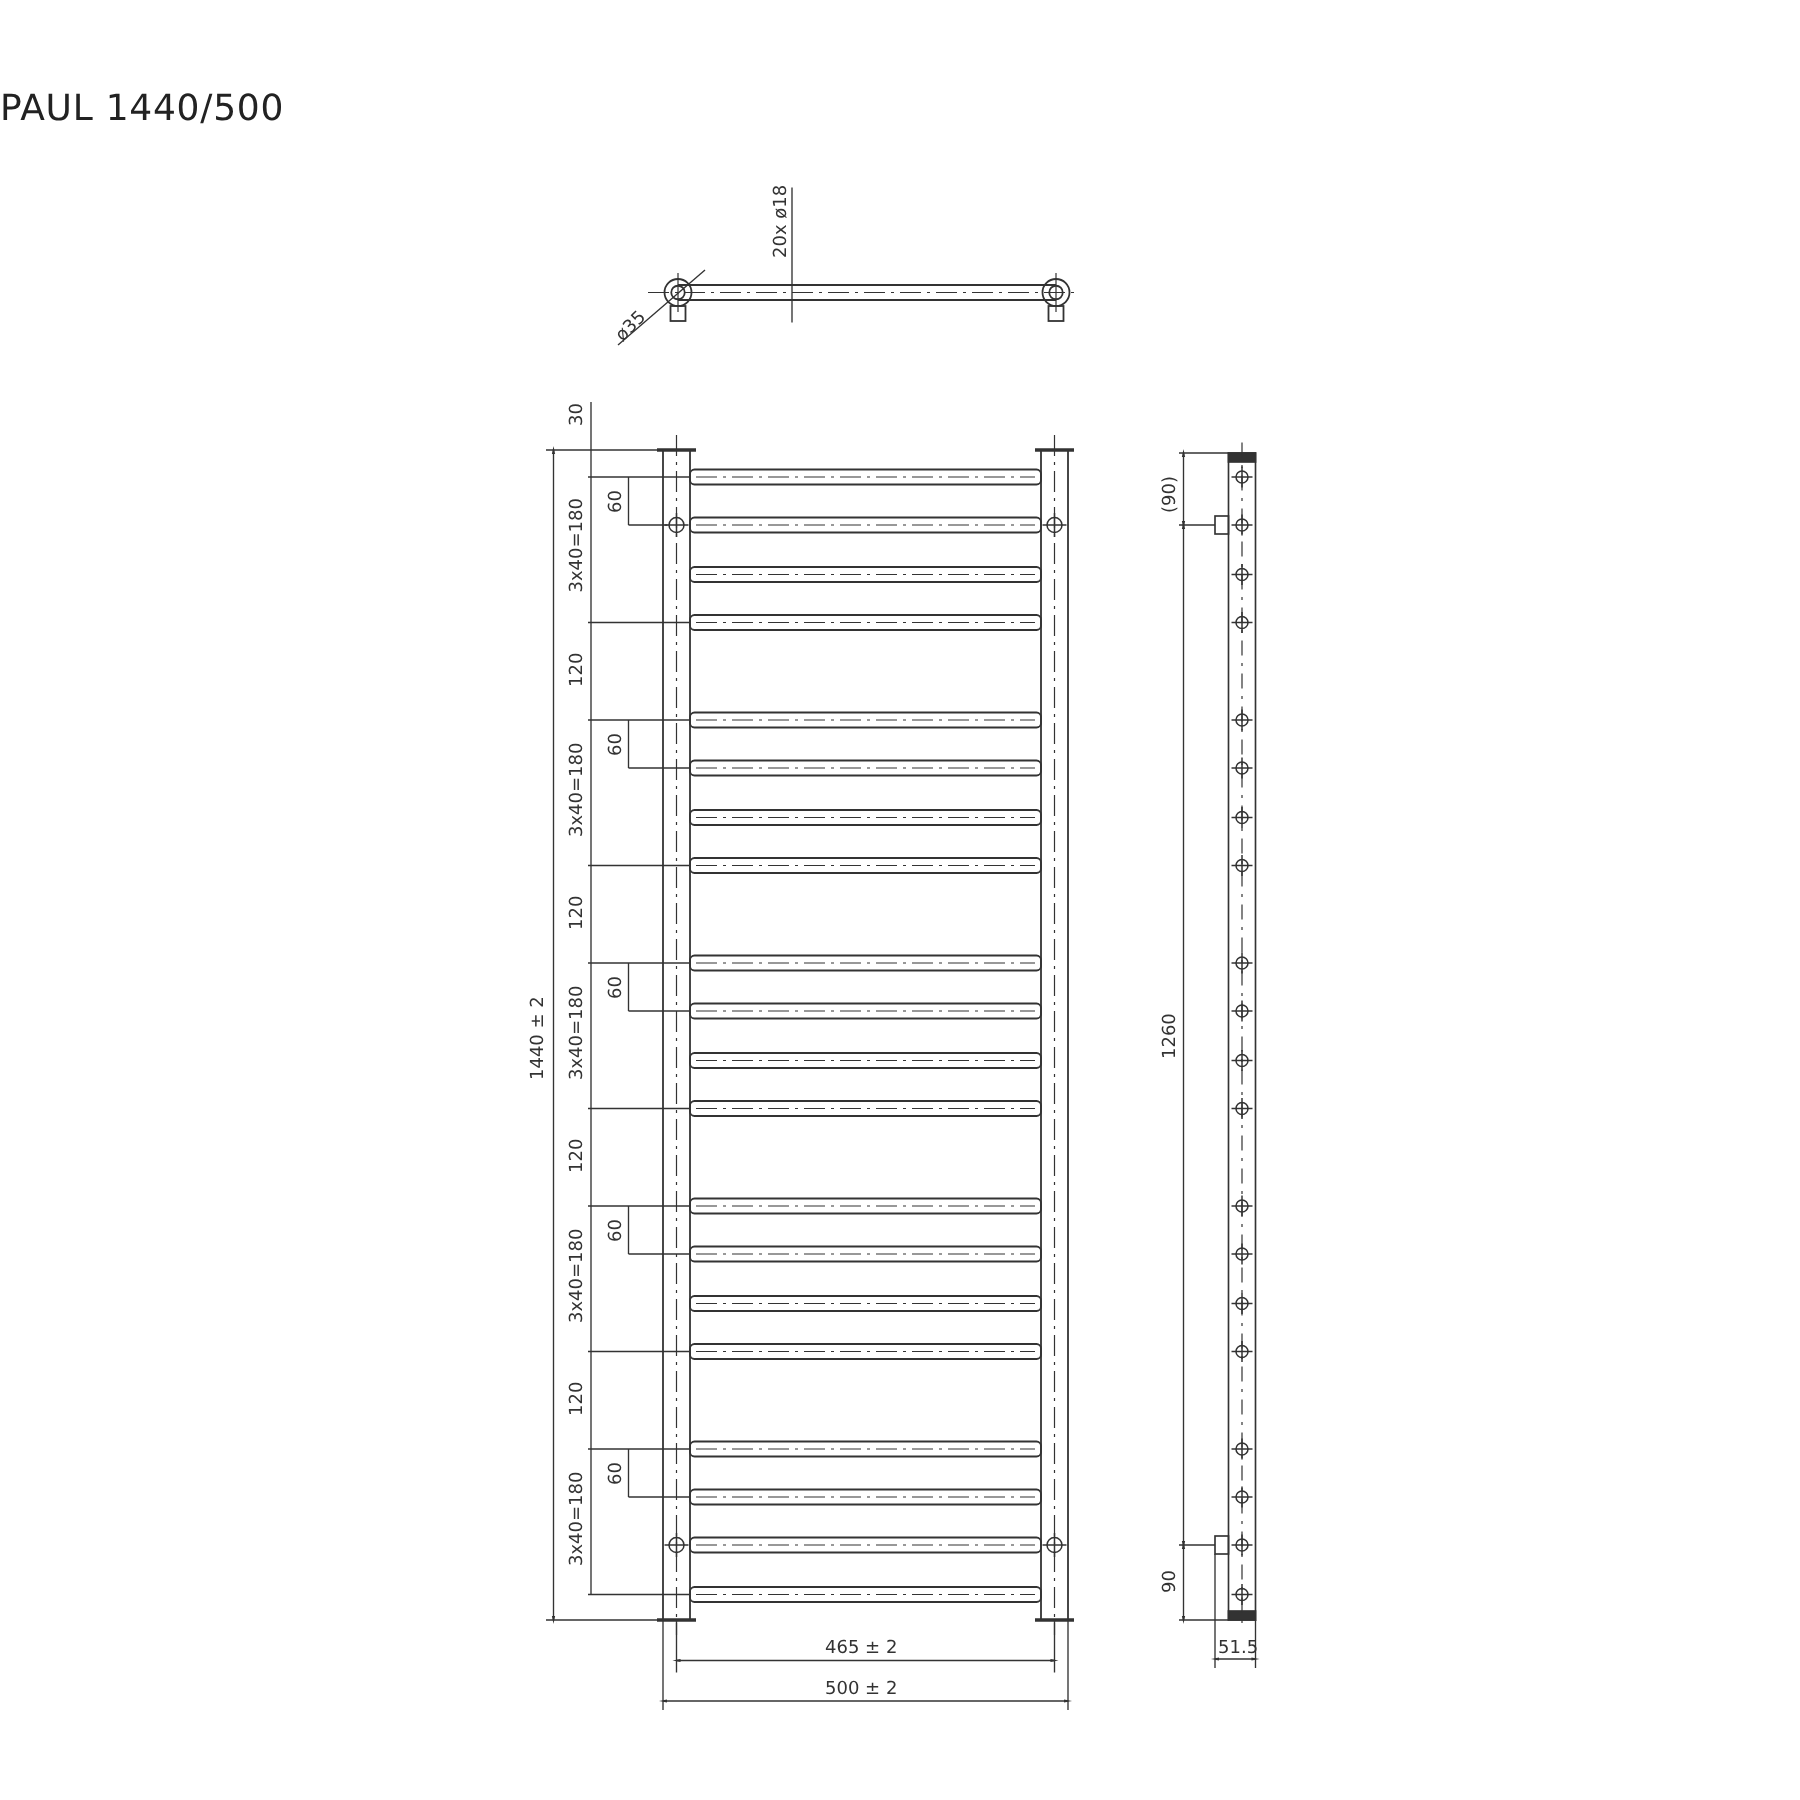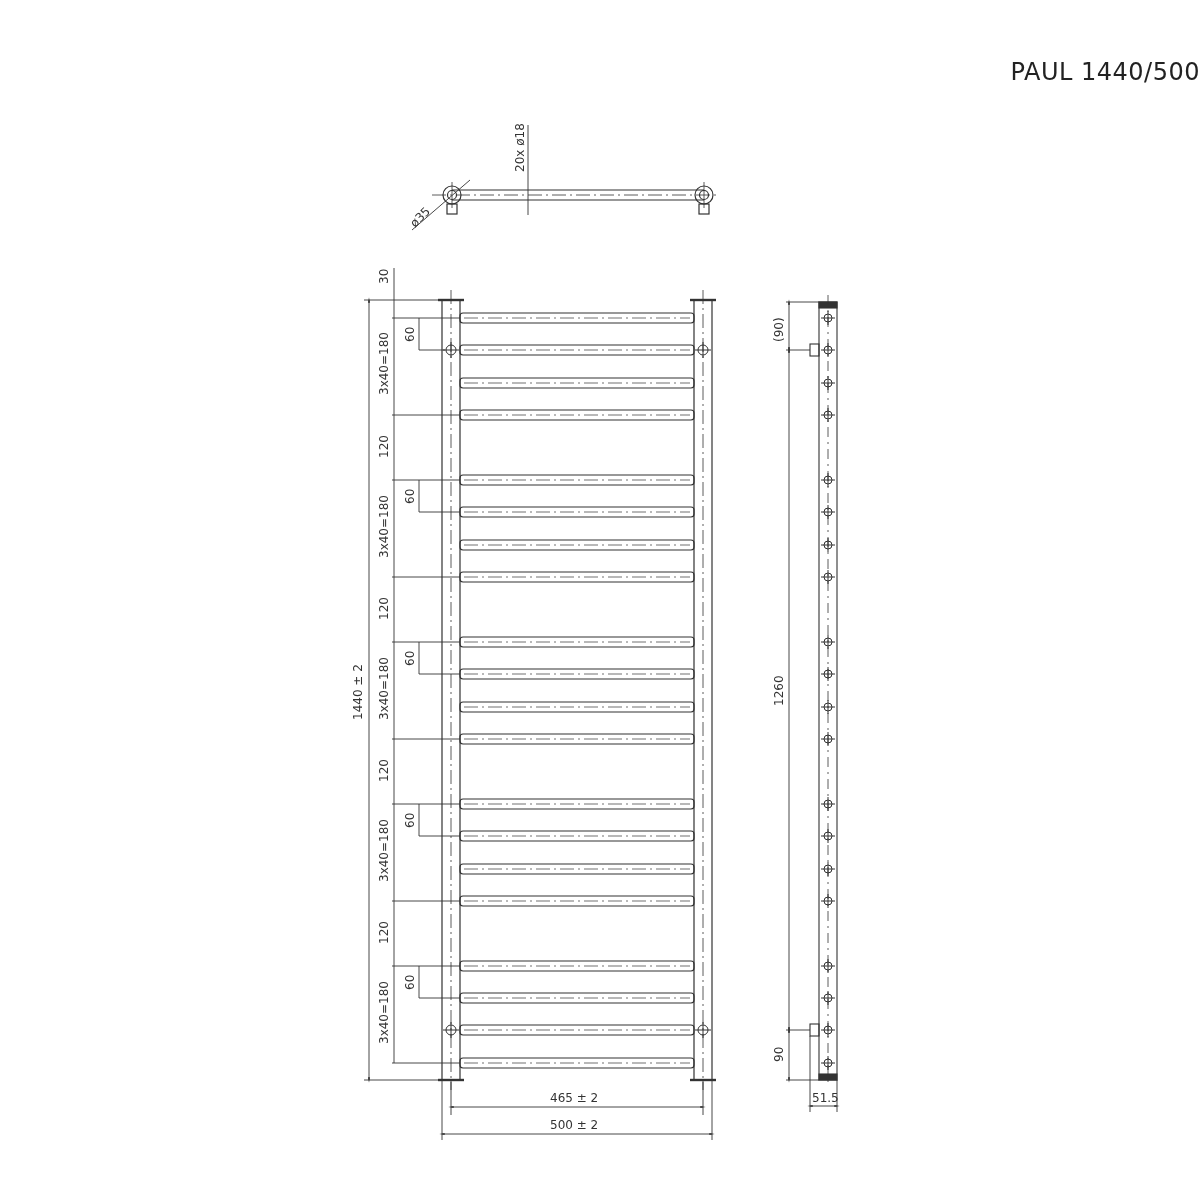--- a/index.html
+++ b/index.html
@@ -1,17 +1,17 @@
 <!DOCTYPE html>
 <html><head>
 <meta charset="utf-8">
 <style>
   html,body{margin:0;padding:0;background:#fff;}
   body{width:1200px;height:1200px;position:relative;overflow:hidden;font-family:"DejaVu Sans",sans-serif;}
-  #title{position:absolute;top:58px;left:0;width:1200px;text-align:right;font-size:24px;color:#222;letter-spacing:0.5px;}
+  #title{position:absolute;top:58px;left:0;width:1200px;text-align:left;font-size:24px;color:#222;letter-spacing:0.5px;}
   svg{position:absolute;left:0;top:0;}
   .dim{font-family:"DejaVu Sans",sans-serif;font-size:12px;fill:#333;}
 </style>
 </head>
 <body>
 
 <div id="title">PAUL 1440/500</div>
 
 <svg width="1200" height="1200" viewBox="0 0 1200 1200">
   <defs>

